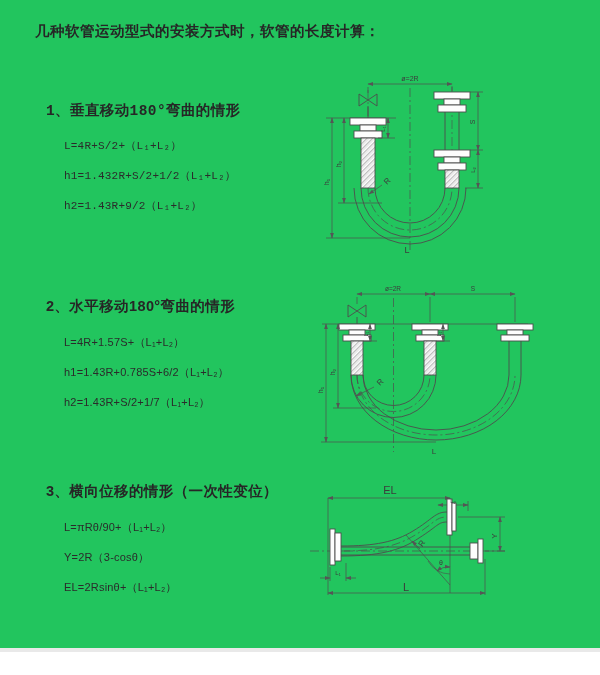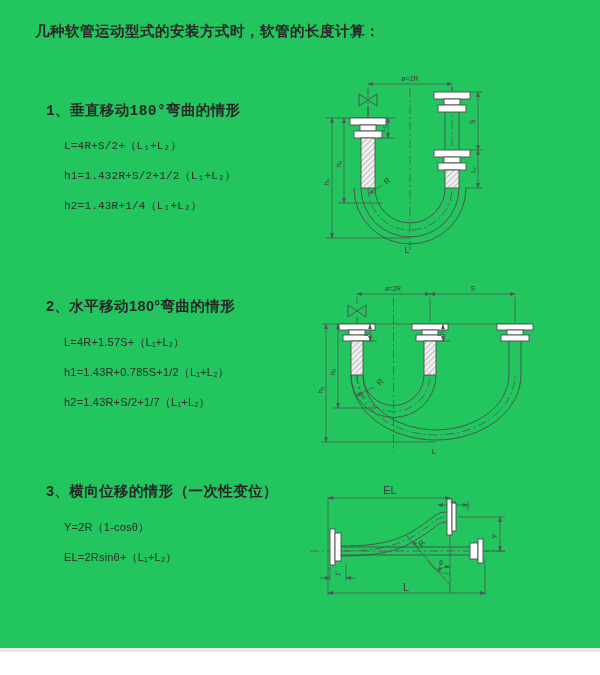--- a/index.html
+++ b/index.html
@@ -23,33 +23,34 @@
 <body>
 
 <div class="page">
 
   <div class="title">几种软管运动型式的安装方式时，软管的长度计算：</div>
 
   <div class="section" id="sec1">
     <div class="heading">1、垂直移动180°弯曲的情形</div>
     <div class="formula">L=4R+S/2+（L₁+L₂）</div>
     <div class="formula">h1=1.432R+S/2+1/2（L₁+L₂）</div>
-    <div class="formula">h2=1.43R+1/4（L₁+L₂）</div>
+    <div class="formula">h2=1.43R+9/2（L₁+L₂）</div>
   </div>
 
   <div class="section" id="sec2">
     <div class="heading">2、水平移动180°弯曲的情形</div>
     <div class="formula">L=4R+1.57S+（L₁+L₂）</div>
-    <div class="formula">h1=1.43R+0.785S+1/2（L₁+L₂）</div>
+    <div class="formula">h1=1.43R+0.785S+6/2（L₁+L₂）</div>
     <div class="formula">h2=1.43R+S/2+1/7（L₁+L₂）</div>
   </div>
 
   <div class="section" id="sec3">
     <div class="heading">3、横向位移的情形（一次性变位）</div>
-    <div class="formula">Y=2R（1-cosθ）</div>
+    <div class="formula">L=πRθ/90+（L₁+L₂）</div>
+    <div class="formula">Y=2R（3-cosθ）</div>
     <div class="formula">EL=2Rsinθ+（L₁+L₂）</div>
   </div>
 
   <div class="diag" id="d1">
   <svg width="290" height="190" viewBox="0 0 290 190">
     <defs>
       <marker id="m1" viewBox="0 0 10 10" refX="9" refY="5" markerWidth="8" markerHeight="8" orient="auto-start-reverse">
         <path d="M0,1.6 L10,5 L0,8.4 z" fill="#555"></path>
       </marker>
       <pattern id="hat1" width="4" height="4" patternUnits="userSpaceOnUse" patternTransform="rotate(45)">

